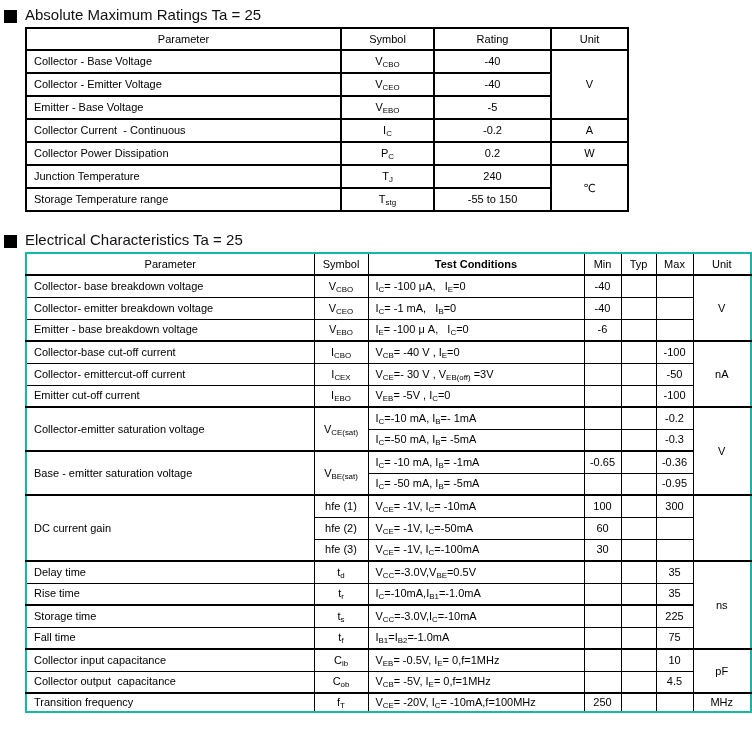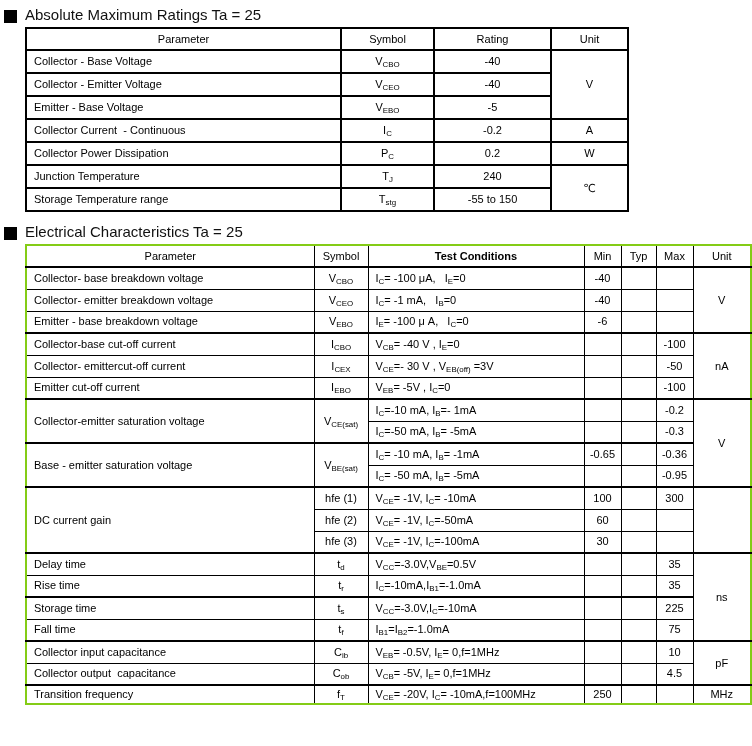--- a/index.html
+++ b/index.html
@@ -14,26 +14,26 @@
   .sec-title {
     display: flex; align-items: flex-end; gap: 8px;
     margin: 0 0 4px 4px;
     font-size: 15px; color: #111;
     height: 20px;
   }
   .sec-title .sq {
     width: 13px; height: 13px; background: #000;
     display: inline-block; flex: 0 0 auto;
   }
-  .sec2 { margin-top: 8px; }
+  .sec2 { margin-top: 16px; }
   table {
     border-collapse: collapse;
     table-layout: fixed;
     margin-left: 25px;
-    border: 2px solid #84cc16;
+    border: 2px solid #14b8a6;
   }
   th, td {
     border: 1px solid #000;
     text-align: center;
     vertical-align: middle;
     font-size: 11px;
     font-weight: normal;
     line-height: 13px;
     overflow: hidden;
     padding: 0;

